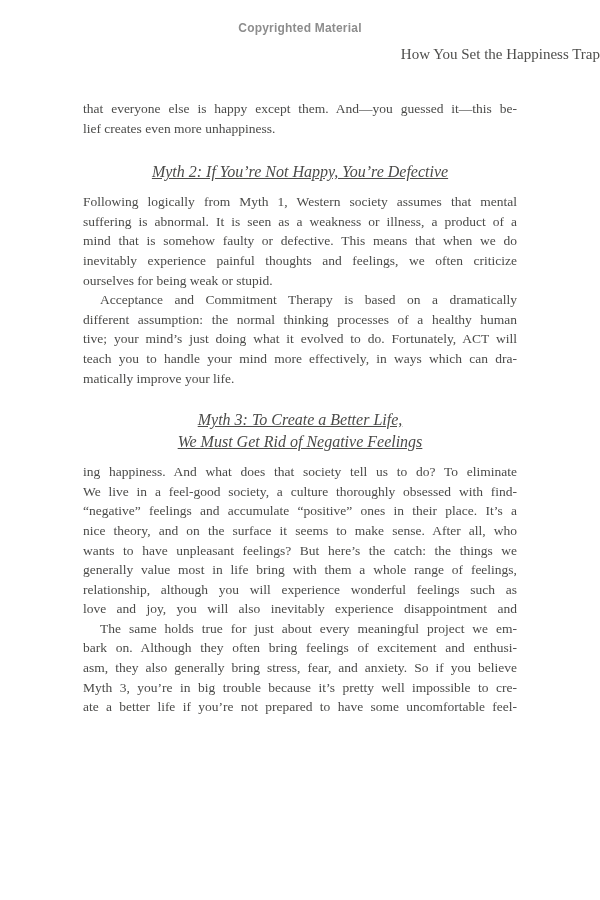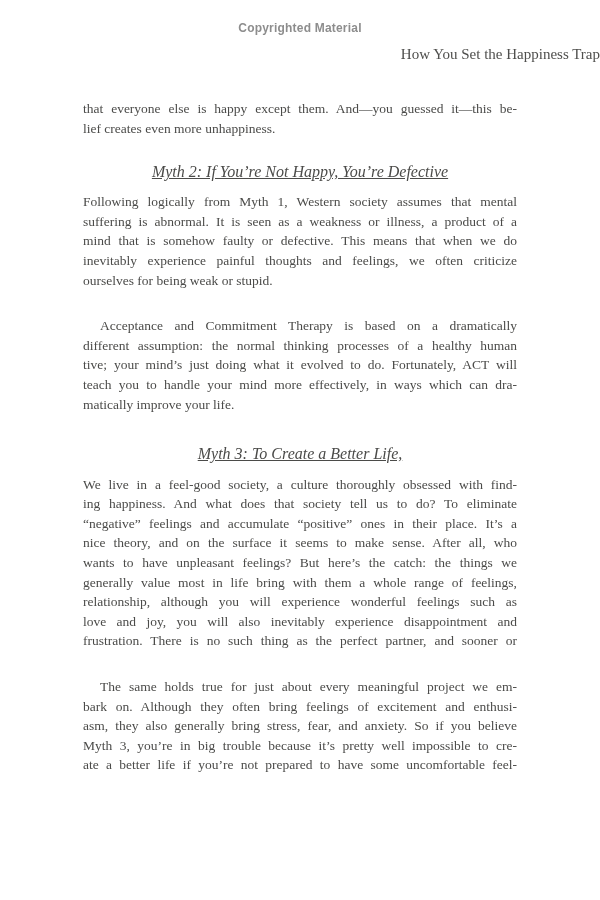--- a/index.html
+++ b/index.html
@@ -51,36 +51,35 @@
   .line {
     text-align: justify;
     text-align-last: justify;
   }
   .line.last {
     text-align: left;
     text-align-last: left;
   }
   .line.indent {
     text-indent: 17px;
-    margin-top: 26px;
   }
   .section-heading {
     text-align: center;
     font-style: italic;
     font-size: 16px;
     line-height: 20px;
     color: #4b4b49;
     text-decoration: underline;
   }
   .heading-myth2 {
     margin-top: 24px;
     margin-bottom: 10px;
   }
   .heading-myth3 {
-    margin-top: 29px;
+    margin-top: 21px;
     margin-bottom: 10px;
     line-height: 21.5px;
   }
   .page-number {
     position: absolute;
     top: 802px;
     left: 0;
     width: 100%;
     text-align: center;
     font-size: 19px;
@@ -116,32 +115,32 @@
     <div class="para">
       <div class="line indent">Acceptance and Commitment Therapy is based on a dramatically</div>
       <div class="line">different assumption: the normal thinking processes of a healthy human</div>
       <div class="line">tive; your mind’s just doing what it evolved to do. Fortunately, ACT will</div>
       <div class="line">teach you to handle your mind more effectively, in ways which can dra-</div>
       <div class="line last">matically improve your life.</div>
     </div>
 
     <div class="section-heading heading-myth3">
       <div>Myth 3: To Create a Better Life,</div>
+      <div>We Must Get Rid of Negative Feelings</div>
     </div>
 
     <div class="para">
+      <div class="line">ing happiness. And what does that society tell us to do? To eliminate</div>
       <div class="line">We live in a feel-good society, a culture thoroughly obsessed with find-</div>
-      <div class="line">ing happiness. And what does that society tell us to do? To eliminate</div>
       <div class="line">“negative” feelings and accumulate “positive” ones in their place. It’s a</div>
       <div class="line">nice theory, and on the surface it seems to make sense. After all, who</div>
       <div class="line">wants to have unpleasant feelings? But here’s the catch: the things we</div>
       <div class="line">generally value most in life bring with them a whole range of feelings,</div>
       <div class="line">relationship, although you will experience wonderful feelings such as</div>
       <div class="line">love and joy, you will also inevitably experience disappointment and</div>
-      <div class="line">frustration. There is no such thing as the perfect partner, and sooner or</div>
     </div>
 
     <div class="para">
       <div class="line indent">The same holds true for just about every meaningful project we em-</div>
       <div class="line">bark on. Although they often bring feelings of excitement and enthusi-</div>
       <div class="line">asm, they also generally bring stress, fear, and anxiety. So if you believe</div>
       <div class="line">Myth 3, you’re in big trouble because it’s pretty well impossible to cre-</div>
       <div class="line">ate a better life if you’re not prepared to have some uncomfortable feel-</div>
     </div>
 

